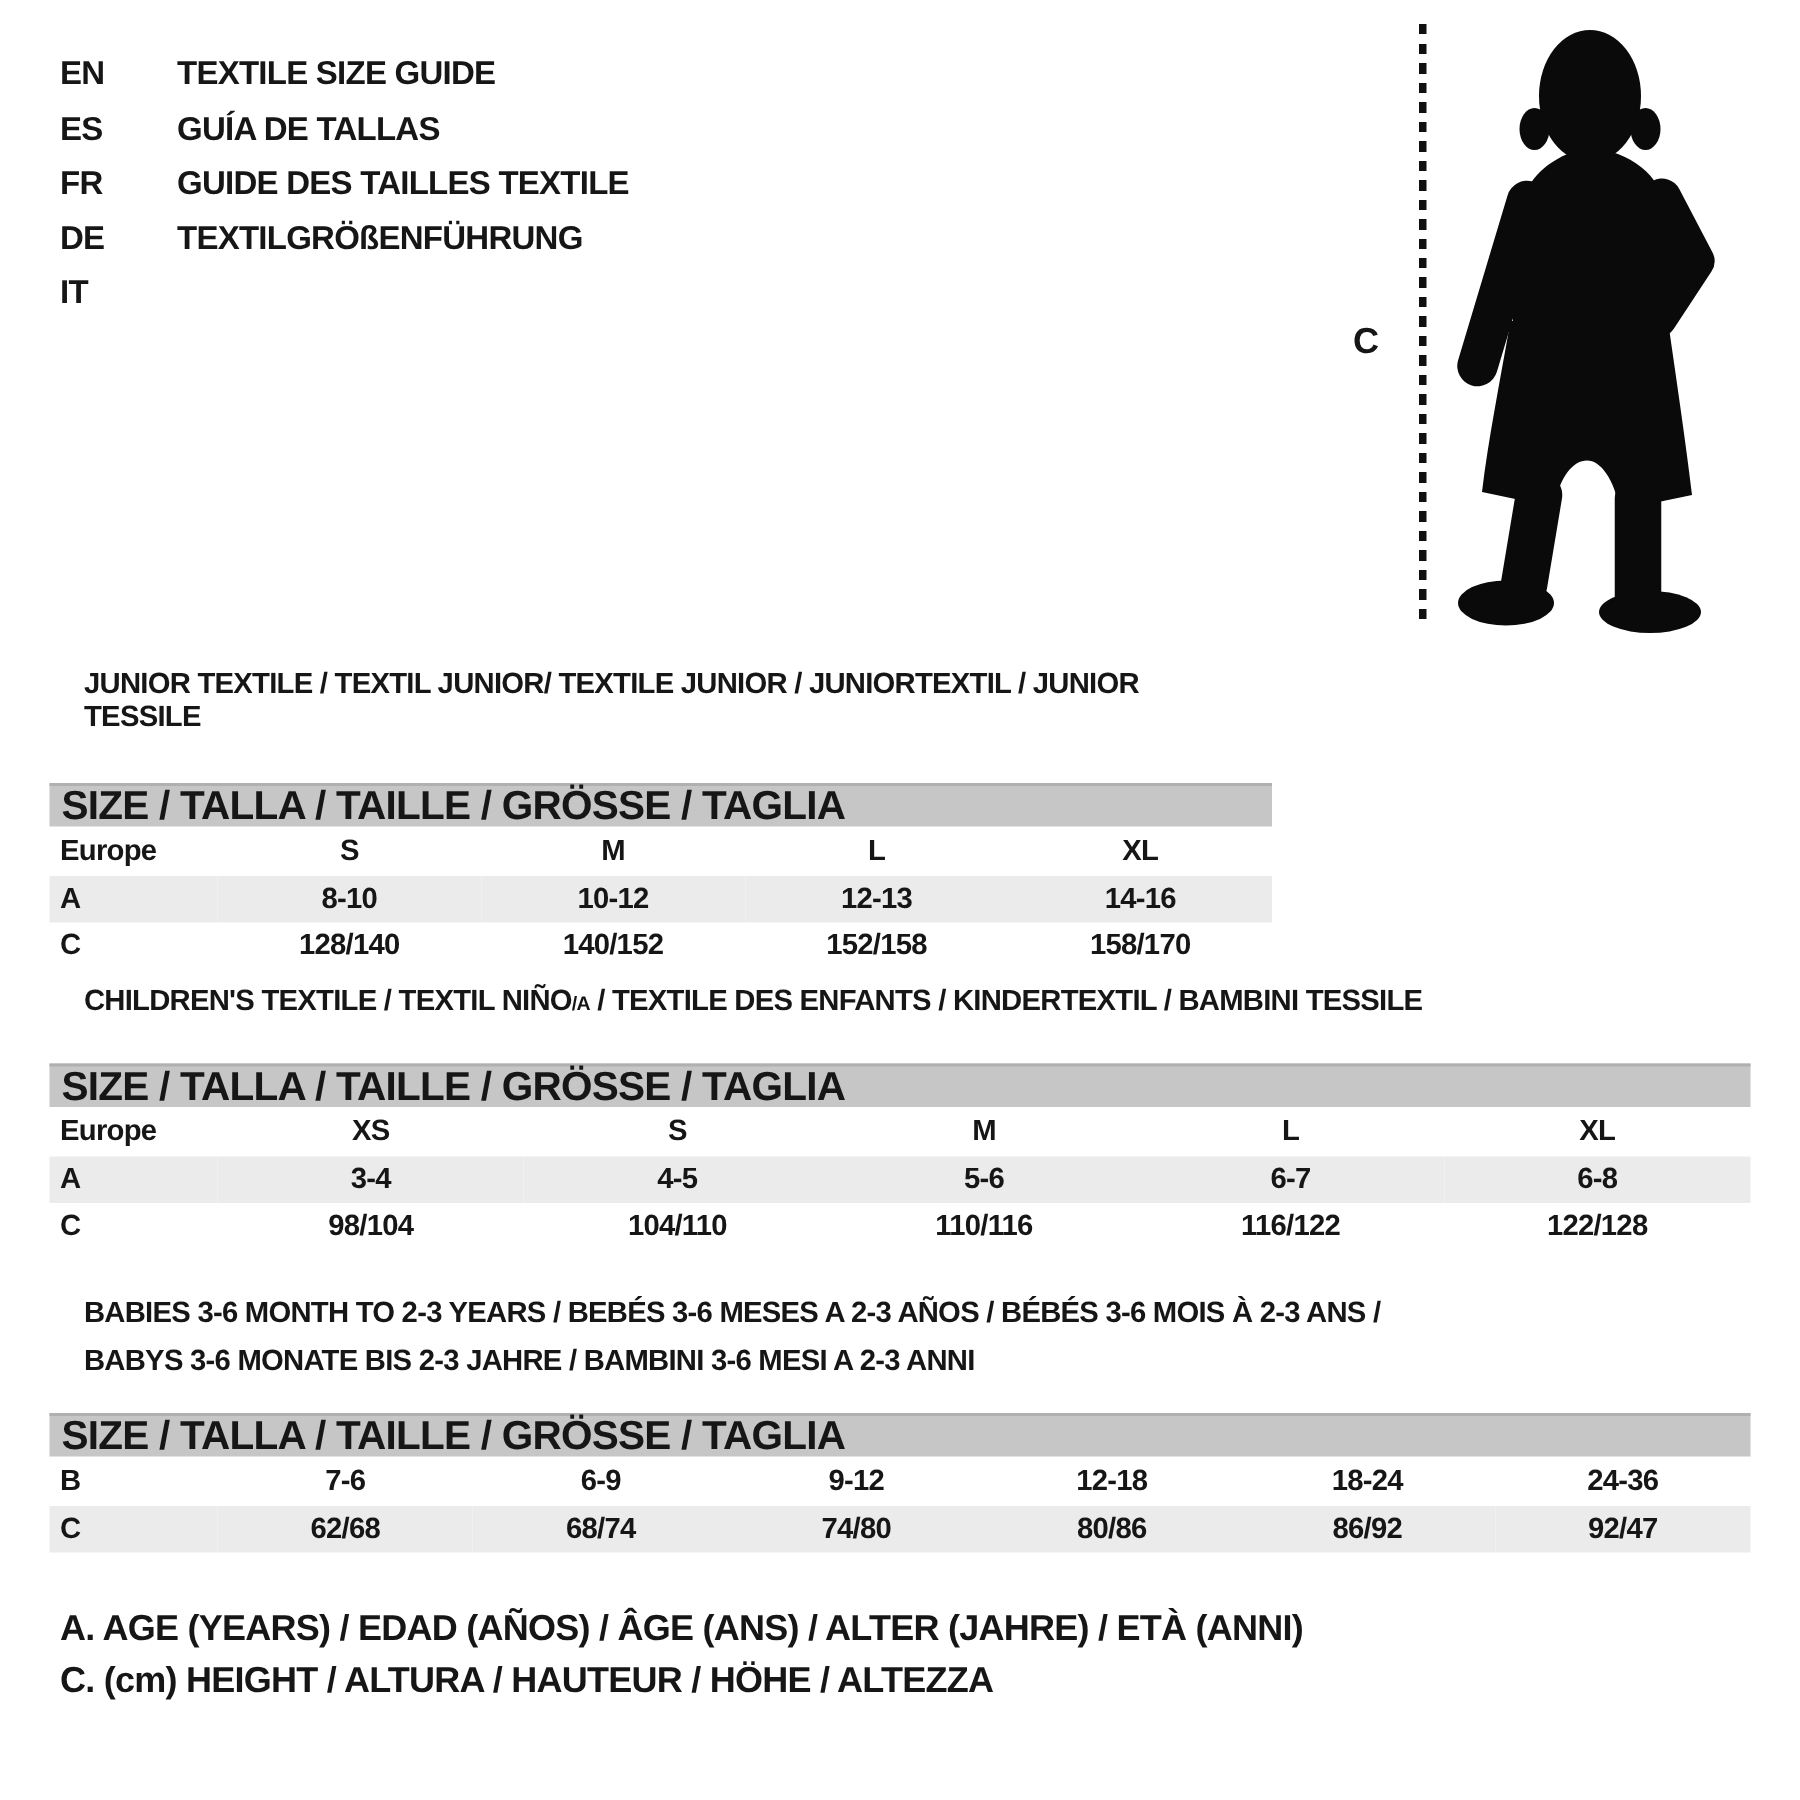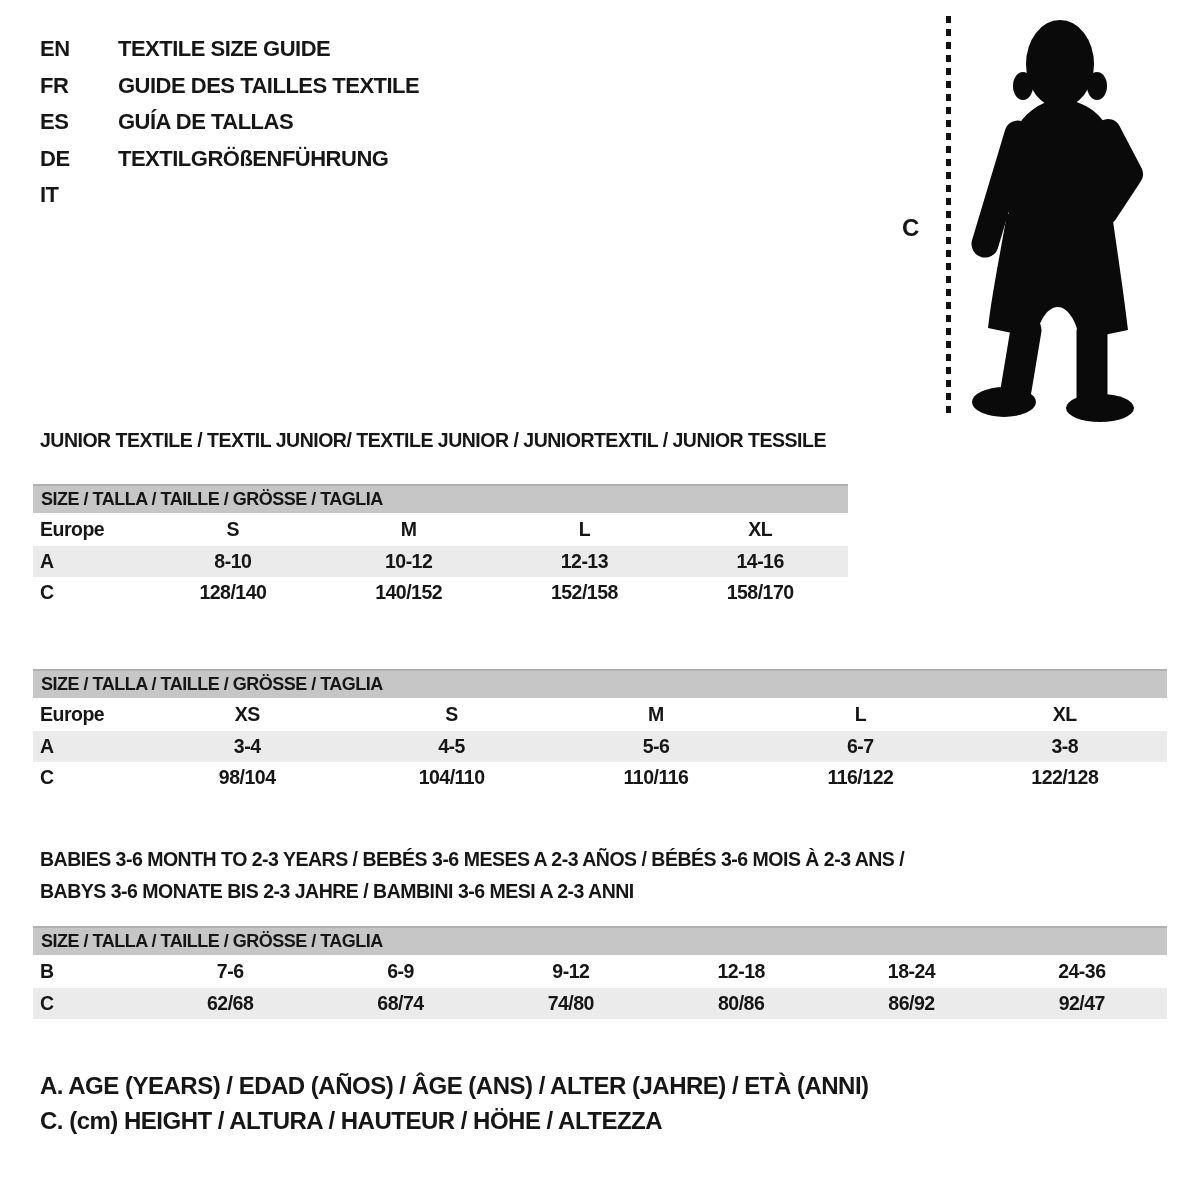--- a/index.html
+++ b/index.html
@@ -28,28 +28,28 @@
     background:repeating-linear-gradient(to bottom,#101010 0 7px,transparent 7px 13px);
   }
   .c-label{position:absolute;left:902px;top:214px;font-size:24px;}
   .silhouette{position:absolute;left:962px;top:12px;width:186px;height:410px;}
 
   
   .sec{position:absolute;}
   #sec-junior{left:33px;top:429px;width:815px;}
   #sec-children{left:33px;top:640px;width:1134px;}
   #sec-babies{left:33px;top:843px;width:1134px;}
-  .sec-title{margin:0;padding-left:7px;font-size:19.5px;font-weight:700;line-height:22px;}
+  .sec-title{margin:16px;padding-left:7px;font-size:19.5px;font-weight:700;line-height:22px;}
   #sec-babies .sec-title{line-height:32px;}
   .title-sub{font-size:13px;}
 
   .size-bar{
     margin-top:33px;height:29px;background:var(--header-bar);
     border-top:2px solid var(--header-bar-edge);
-    display:flex;align-items:center;padding-left:8px;font-size:18px;
+    display:flex;align-items:center;padding-left:8px;font-size:27px;
   }
   #sec-children .size-bar{margin-top:29px;}
   #sec-babies .size-bar{margin-top:19px;}
 
   .tbl{width:100%;border-collapse:collapse;table-layout:fixed;font-size:19.5px;}
   .tbl th,.tbl td{font-weight:700;padding:0;height:31px;}
   .tbl th{text-align:left;padding-left:7px;width:112px;}
   .tbl td{text-align:center;}
   .tbl tr.shaded{background:var(--shaded-row);}
   .tbl tr:first-child th,.tbl tr:first-child td{height:33px;}
@@ -62,26 +62,26 @@
 <body>
 
 <div class="canvas">
 
   <div class="langs" id="lang-list">
       <div class="lang-row">
         <span class="lang-code">EN</span>
         <span>TEXTILE SIZE GUIDE</span>
       </div>
       <div class="lang-row">
+        <span class="lang-code">ES</span>
+        <span>GUÍA DE TALLAS</span>
+      </div>
+      <div class="lang-row">
         <span class="lang-code">FR</span>
         <span>GUIDE DES TAILLES TEXTILE</span>
-      </div>
-      <div class="lang-row">
-        <span class="lang-code">ES</span>
-        <span>GUÍA DE TALLAS</span>
       </div>
       <div class="lang-row">
         <span class="lang-code">DE</span>
         <span>TEXTILGRÖßENFÜHRUNG</span>
       </div>
       <div class="lang-row">
         <span class="lang-code">IT</span>
       </div>
     </div>
 
@@ -128,38 +128,39 @@
             <td>128/140</td>
             <td>140/152</td>
             <td>152/158</td>
             <td>158/170</td>
           </tr>
         </tbody>
     </table>
   </section>
 
   <section class="sec" id="sec-children">
+    <h2 class="sec-title"><span>CHILDREN'S TEXTILE / TEXTIL NIÑO</span><span class="title-sub">/A</span><span> / TEXTILE DES ENFANTS / KINDERTEXTIL / BAMBINI TESSILE</span></h2>
     <div class="size-bar">SIZE / TALLA / TAILLE / GRÖSSE / TAGLIA</div>
     <table class="tbl">
       <tbody>
           <tr>
             <th>Europe</th>
             <td>XS</td>
             <td>S</td>
             <td>M</td>
             <td>L</td>
             <td>XL</td>
           </tr>
           <tr class="shaded">
             <th>A</th>
             <td>3-4</td>
             <td>4-5</td>
             <td>5-6</td>
             <td>6-7</td>
-            <td>3-8</td>
+            <td>6-8</td>
           </tr>
           <tr>
             <th>C</th>
             <td>98/104</td>
             <td>104/110</td>
             <td>110/116</td>
             <td>116/122</td>
             <td>122/128</td>
           </tr>
         </tbody>

